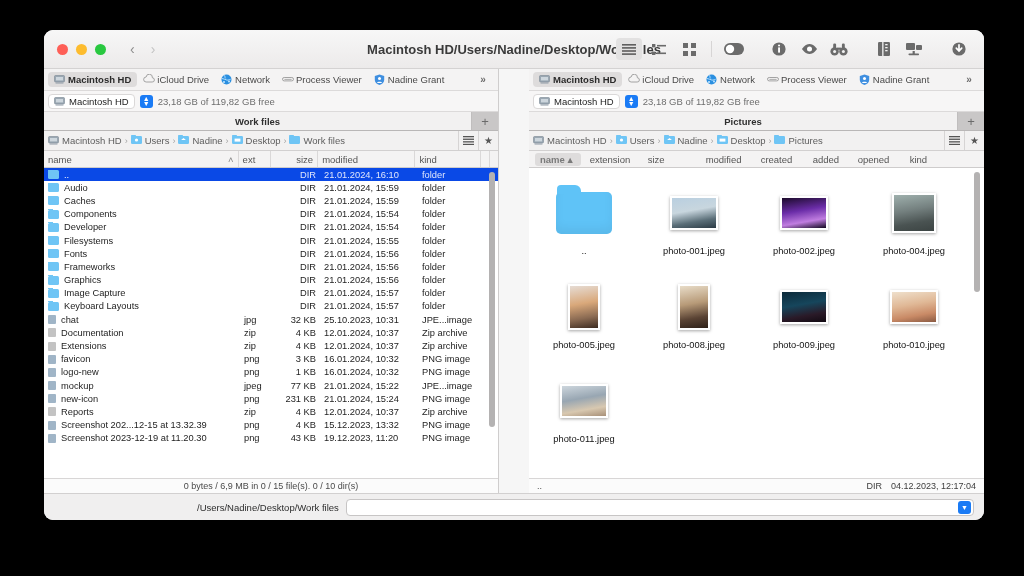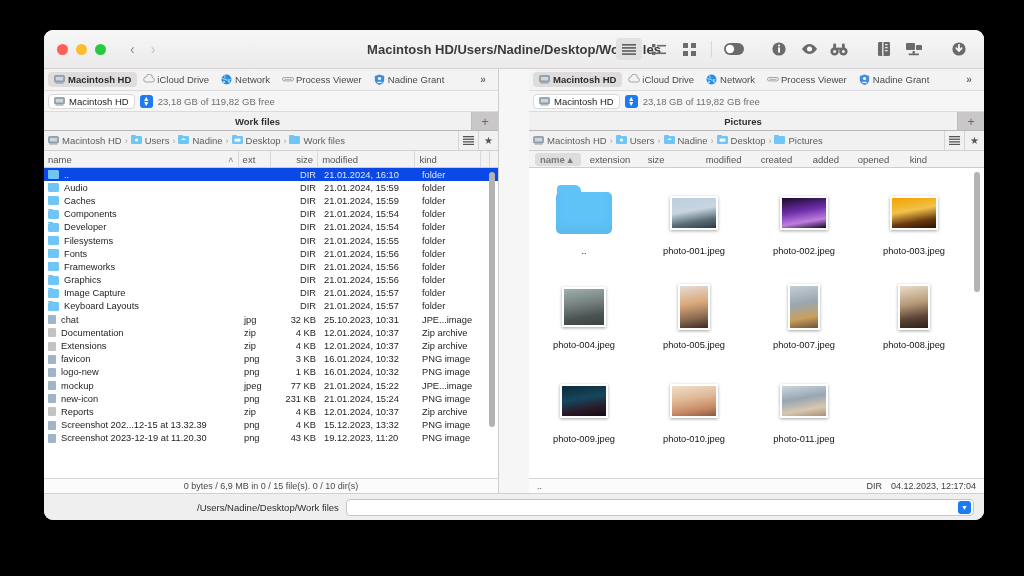--- a/index.html
+++ b/index.html
@@ -896,53 +896,37 @@
             <div class="icell">
               <div class="thumbwrap">
                 <div class="photo land">
                   <div class="pinner" style="background:linear-gradient(170deg,#1b0a2a 0%,#6b2da8 42%,#c07de0 74%,#120820 100%)"></div>
                 </div>
               </div>
               <div class="iname">photo-002.jpeg</div>
             </div>
             <div class="icell">
               <div class="thumbwrap">
-                <div class="photo land">
-                  <div class="pinner" style="background:linear-gradient(170deg,#f5a000 0%,#f0c24a 42%,#6b3a10 74%,#2a1206 100%)"></div>
-                </div>
-              </div>
-              <div class="iname">photo-003.jpeg</div>
-            </div>
-            <div class="icell">
-              <div class="thumbwrap">
                 <div class="photo sq">
                   <div class="pinner" style="background:linear-gradient(170deg,#9fb0ad 0%,#74807f 42%,#4a5352 74%,#3c4443 100%)"></div>
                 </div>
               </div>
               <div class="iname">photo-004.jpeg</div>
             </div>
             <div class="icell">
               <div class="thumbwrap">
                 <div class="photo port">
                   <div class="pinner" style="background:linear-gradient(170deg,#e6dcd4 0%,#d9a87a 42%,#8a6a52 74%,#3d2b20 100%)"></div>
                 </div>
               </div>
               <div class="iname">photo-005.jpeg</div>
             </div>
             <div class="icell">
               <div class="thumbwrap">
                 <div class="photo port">
-                  <div class="pinner" style="background:linear-gradient(170deg,#c3cdd4 0%,#9aa6ae 42%,#c9a05c 74%,#6a5438 100%)"></div>
-                </div>
-              </div>
-              <div class="iname">photo-007.jpeg</div>
-            </div>
-            <div class="icell">
-              <div class="thumbwrap">
-                <div class="photo port">
                   <div class="pinner" style="background:linear-gradient(170deg,#e8dcc8 0%,#b79a78 42%,#5a4334 74%,#2e2018 100%)"></div>
                 </div>
               </div>
               <div class="iname">photo-008.jpeg</div>
             </div>
             <div class="icell">
               <div class="thumbwrap">
                 <div class="photo land">
                   <div class="pinner" style="background:linear-gradient(170deg,#0c2a3a 0%,#16465c 42%,#2a1a28 74%,#120a12 100%)"></div>
                 </div>

